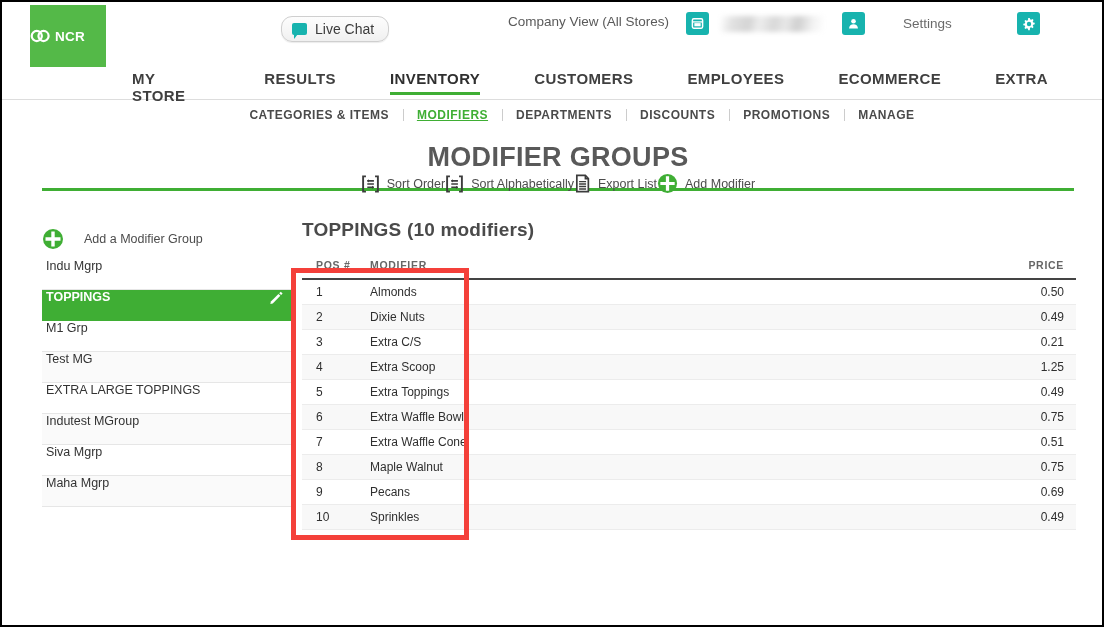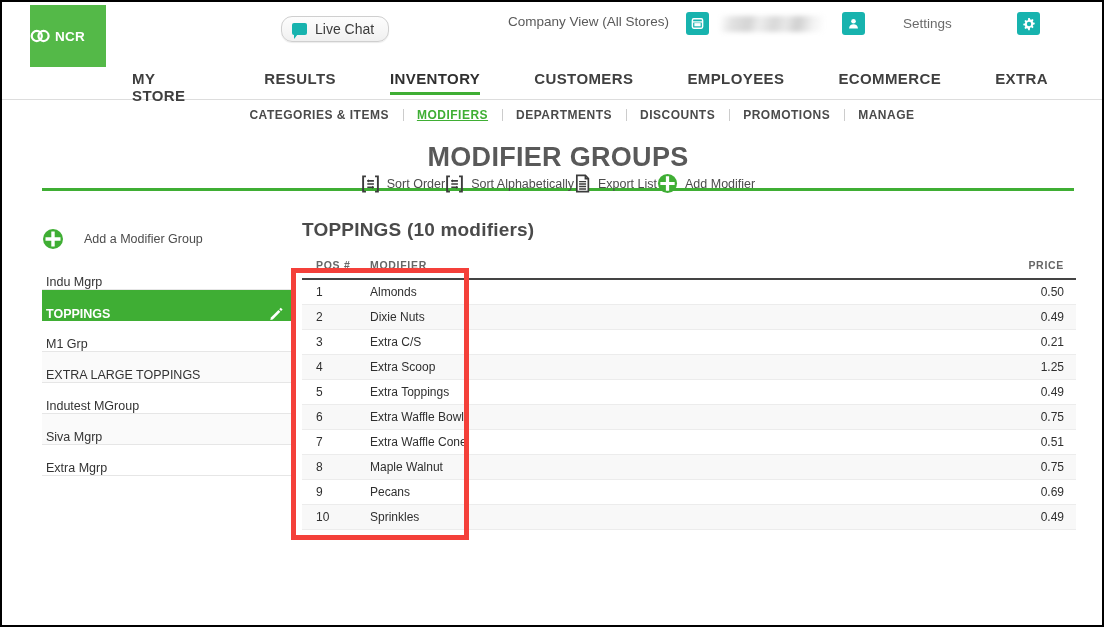--- a/index.html
+++ b/index.html
@@ -151,23 +151,23 @@
   
   .sidebar { width: 250px; margin-left: 40px; flex: none; }
   .add-group {
     display: flex; align-items: center; gap: 20px;
     height: 40px; cursor: pointer;
   }
   .add-group-label { font-size: 12.5px; color: #4c4c4c; }
   .plus-circle { width: 22px; height: 22px; flex: none; }
 
   .mg-item {
-    height: 31px; display: flex; align-items: flex-end;
+    height: 31px; display: flex; align-items: flex-start;
     justify-content: space-between;
-    padding: 0 8px 0 4px;
+    padding: 0 8px 16px 4px;
     font-size: 12.5px; color: #333333;
     border-bottom: 1px solid #e6e6e6;
     cursor: pointer;
   }
   .mg-item:nth-child(odd) { background: #fafafa; }
   .mg-item.selected {
     background: #3fae34; color: #ffffff; font-weight: bold;
     border-bottom: none;
   }
   .pencil { width: 15px; height: 15px; }
@@ -345,30 +345,33 @@
         <svg class="pencil" viewBox="0 0 16 16">
           <path d="M2 12.3l8.1-8.1 2 2-8.1 8.1-2.6.6z" fill="#ffffff"></path>
           <path d="M10.9 3.4l1.6-1.6 2 2-1.6 1.6z" fill="#ffffff"></path>
         </svg>
       </div>
 
       <div class="mg-item">
         <span>M1 Grp</span>
       </div>
       <div class="mg-item">
+        <span>Test MG</span>
+      </div>
+      <div class="mg-item">
         <span>EXTRA LARGE TOPPINGS</span>
       </div>
       <div class="mg-item">
         <span>Indutest MGroup</span>
       </div>
       <div class="mg-item">
         <span>Siva Mgrp</span>
       </div>
       <div class="mg-item">
-        <span>Extra Mgrp</span>
+        <span>Maha Mgrp</span>
       </div>
     </div>
 
     <div class="tablewrap">
       <div class="table-title">TOPPINGS (10 modifiers)</div>
 
       <table class="mods">
         <thead>
           <tr>
             <th class="col-pos">POS #</th>

